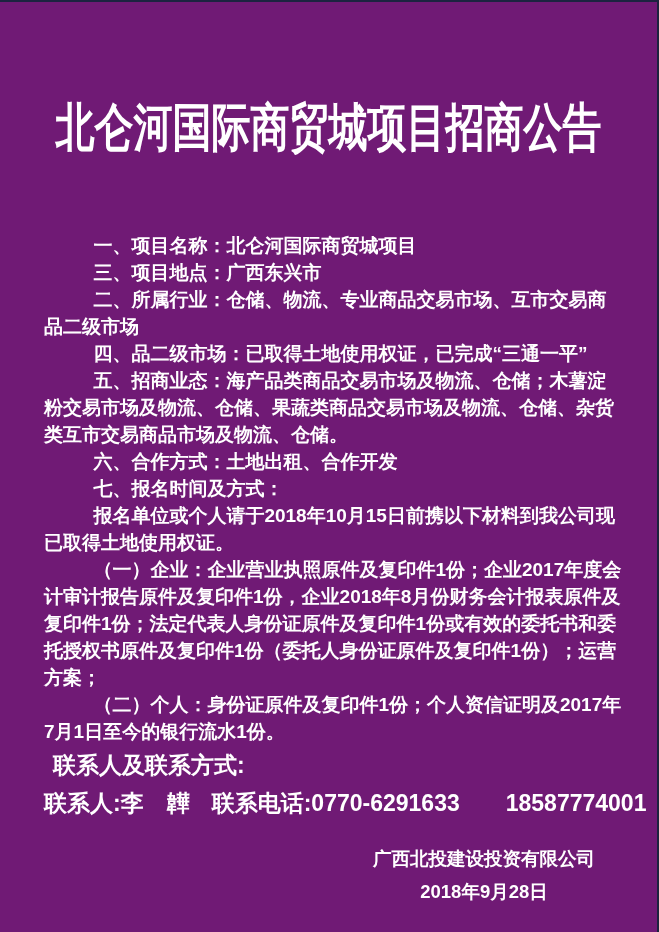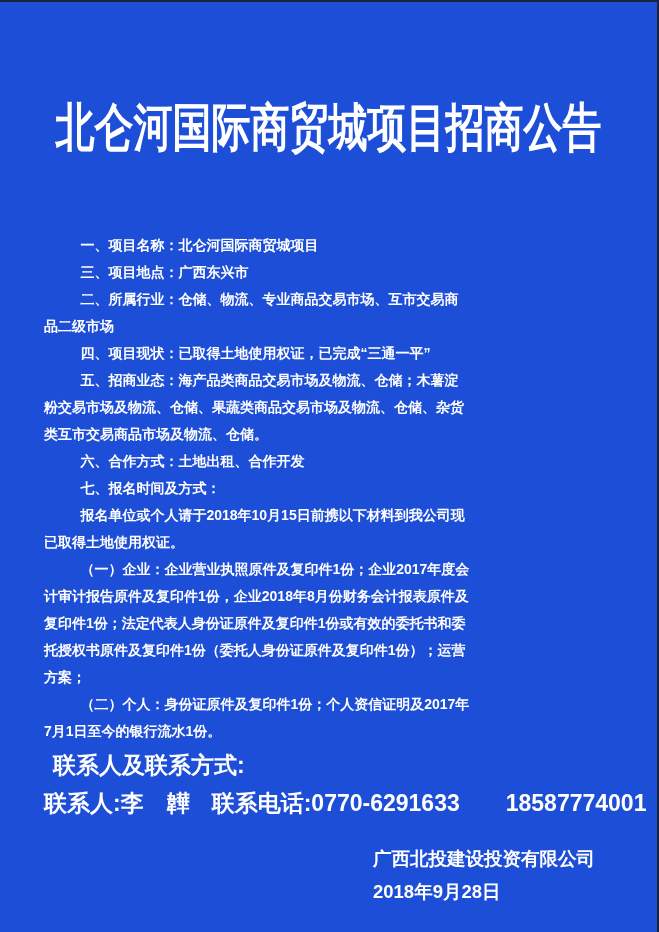--- a/index.html
+++ b/index.html
@@ -2,21 +2,21 @@
 <html><head>
 <meta charset="utf-8">
 <style>
   html, body { margin: 0; padding: 0; background: #ffffff; }
 
   .page {
     position: relative;
     width: 659px;
     height: 932px;
     box-sizing: border-box;
-    background: #1d4ed8;
+    background: #701a75;
     border-top: 2px solid #1c2340;
     border-right: 2px solid #1c2340;
     overflow: hidden;
     color: #ffffff;
     font-family: "Liberation Sans", "DejaVu Sans", sans-serif;
     font-weight: bold;
   }
 
   .title {
     position: absolute;
@@ -33,21 +33,21 @@
     transform: scaleY(1.32);
     transform-origin: 50% 0;
     white-space: nowrap;
   }
 
   .body-text {
     position: absolute;
     top: 230px;
     left: 44px;
     width: 600px;
-    font-size: 14px;
+    font-size: 19px;
     line-height: 27px;
     letter-spacing: 0;
   }
   .body-text p {
     margin: 0;
     text-indent: 2.6em;
     white-space: pre-line;
   }
 
   .contact {
@@ -58,38 +58,38 @@
     line-height: 27px;
   }
   .contact-heading { margin-left: 9px; margin-bottom: 11px; }
   .sp-md { display: inline-block; width: 22px; }
   .sp-lg { display: inline-block; width: 46px; }
 
   .signature {
     position: absolute;
     top: 840px;
     right: 62px;
-    text-align: left;
+    text-align: center;
     font-size: 18.5px;
     line-height: 33px;
   }
 </style>
 </head>
 <body>
 
 <div class="page">
 
   <h1 class="title">北仑河国际商贸城项目招商公告</h1>
 
   <div class="body-text">
     <p>一、项目名称：北仑河国际商贸城项目</p>
     <p>三、项目地点：广西东兴市</p>
     <p>二、所属行业：仓储、物流、专业商品交易市场、互市交易商
 品二级市场</p>
-    <p>四、项目现状：已取得土地使用权证，已完成“三通一平”</p>
+    <p>四、品二级市场：已取得土地使用权证，已完成“三通一平”</p>
     <p>五、招商业态：海产品类商品交易市场及物流、仓储；木薯淀
 粉交易市场及物流、仓储、果蔬类商品交易市场及物流、仓储、杂货
 类互市交易商品市场及物流、仓储。</p>
     <p>六、合作方式：土地出租、合作开发</p>
     <p>七、报名时间及方式：</p>
     <p>报名单位或个人请于2018年10月15日前携以下材料到我公司现
 已取得土地使用权证。</p>
     <p>（一）企业：企业营业执照原件及复印件1份；企业2017年度会
 计审计报告原件及复印件1份，企业2018年8月份财务会计报表原件及
 复印件1份；法定代表人身份证原件及复印件1份或有效的委托书和委

